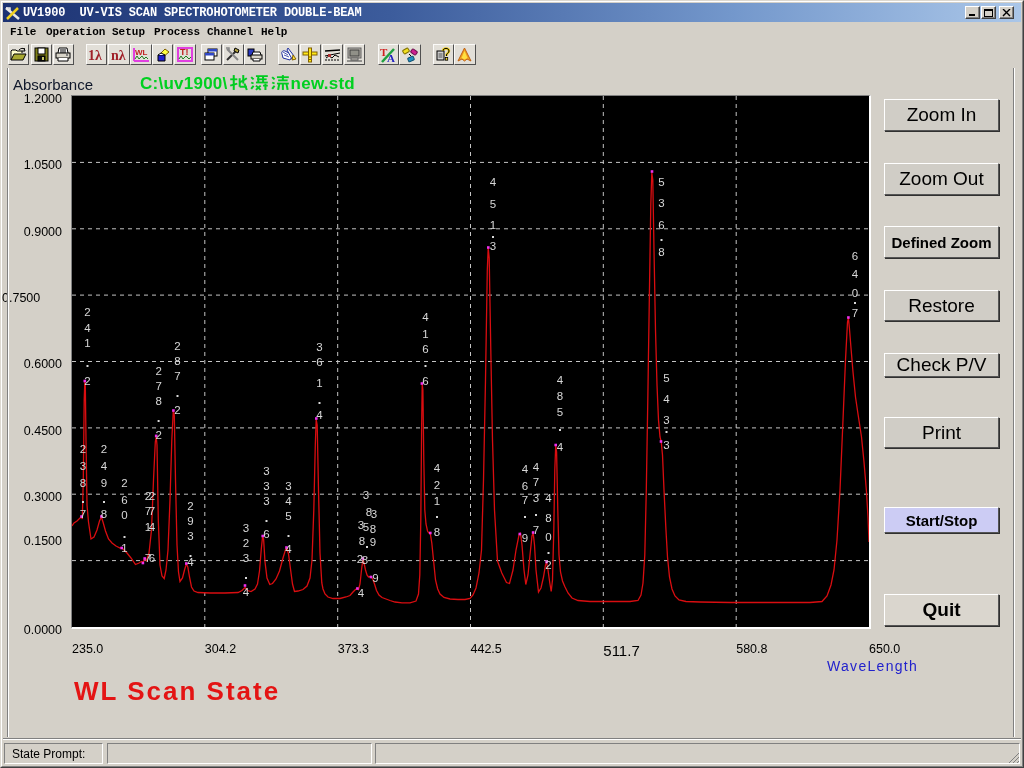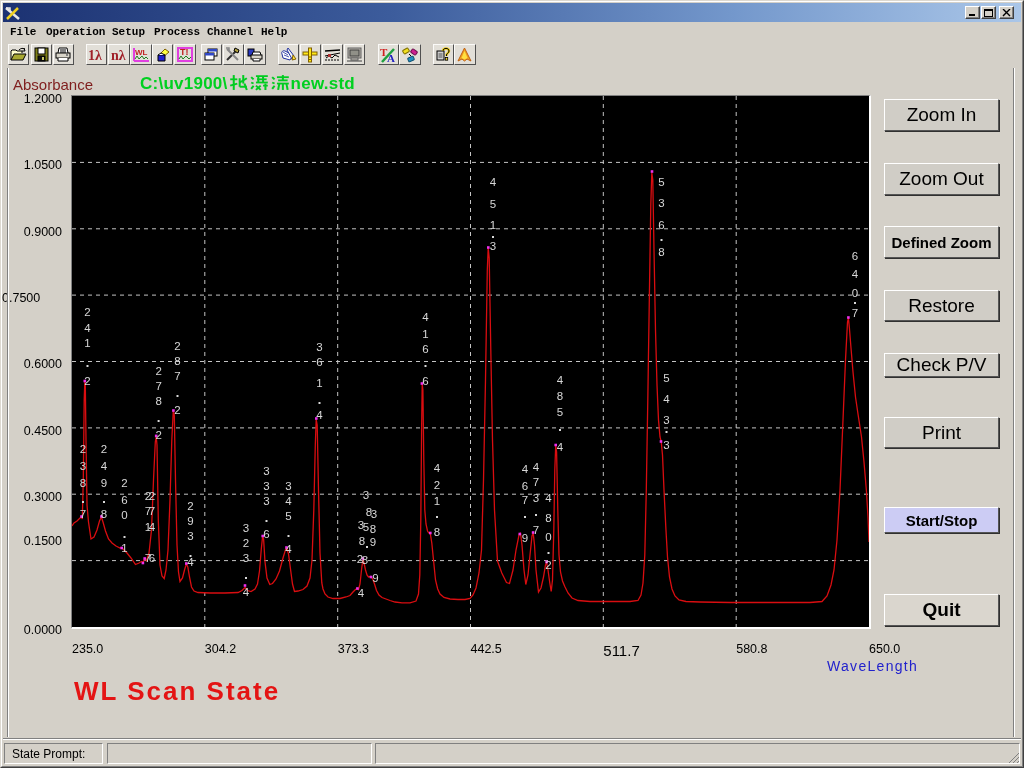--- a/index.html
+++ b/index.html
@@ -19,20 +19,21 @@
 </style></head>
 <body>
 <div id="frame"></div>
 <div id="frame2"></div>
 <div id="title">
     <svg width="15" height="14" viewBox="0 0 15 14" style="margin:2px 3px 0 2px">
       <path d="M1 1 L14 12" stroke="#e8e8e8" stroke-width="2.5"></path>
       <path d="M13 1 L2 12" stroke="#f0d020" stroke-width="2.5"></path>
       <path d="M1 1 L5 1 L5 4" fill="none" stroke="#e8e8e8" stroke-width="1.5"></path>
     </svg>
+    <span class="t">UV1900  UV-VIS SCAN SPECTROHOTOMETER DOUBLE-BEAM</span>
     <div class="wb" style="right:41px">
       <svg width="8" height="7" viewBox="0 0 8 7">
         <rect x="0" y="5" width="6" height="2" fill="#000"></rect>
       </svg>
     </div>
     <div class="wb" style="right:25px">
       <svg width="9" height="8" viewBox="0 0 9 8">
         <rect x="0.5" y="0.5" width="8" height="7" fill="none" stroke="#000"></rect>
         <line x1="0.5" y1="1.2" x2="8.5" y2="1.2" stroke="#000" stroke-width="1.6"></line>
       </svg>
@@ -190,21 +191,21 @@
         <rect x="10.3" y="10.5" width="2.4" height="2.7" fill="#f0d020" stroke="#000" stroke-width="0.8"></rect>
       </svg>
     </div>
 <div class="tbtn" style="left:451px">
       <svg width="17" height="16" viewBox="0 0 17 16">
         <path d="M8.5 1 L13 10 L15 14 L11 12 L8.5 14 L6 12 L2 14 L4 10 Z" fill="#f0a020" stroke="#c06010"></path>
         <path d="M8.5 4 L11.5 11 L8.5 12.5 L5.5 11 Z" fill="#ffe040"></path>
       </svg>
     </div>
 </div>
-<div style="position:absolute;left:13px;top:76px;font-size:15px;color:#7f1d1d">Absorbance</div>
+<div style="position:absolute;left:13px;top:76px;font-size:15px;color:#0f172a">Absorbance</div>
 <div style="position:absolute;left:140px;top:74px;font-size:17px;font-weight:bold;letter-spacing:0.25px;color:#00d020">C:\uv1900\<svg width="19" height="17" viewBox="0 0 16 16" preserveAspectRatio="none" style="margin:0 1px;vertical-align:-2px">
       <path d="M1 5 L7 5" stroke="#00cc20" stroke-width="1.7" fill="none"></path>
       <path d="M4 1 L4 15" stroke="#00cc20" stroke-width="1.7" fill="none"></path>
       <path d="M1 11 L7 9" stroke="#00cc20" stroke-width="1.7" fill="none"></path>
       <path d="M9 4 L9 12 M9 12 L15 12" stroke="#00cc20" stroke-width="1.7" fill="none"></path>
       <path d="M12 1 L12 9" stroke="#00cc20" stroke-width="1.7" fill="none"></path>
       <path d="M9 8 L15 4" stroke="#00cc20" stroke-width="1.7" fill="none"></path>
       <path d="M13 9 L15 15" stroke="#00cc20" stroke-width="1.7" fill="none"></path>
     </svg><svg width="19" height="17" viewBox="0 0 16 16" preserveAspectRatio="none" style="margin:0 1px;vertical-align:-2px">
       <path d="M1 3 L3 5" stroke="#00cc20" stroke-width="1.7" fill="none"></path>

